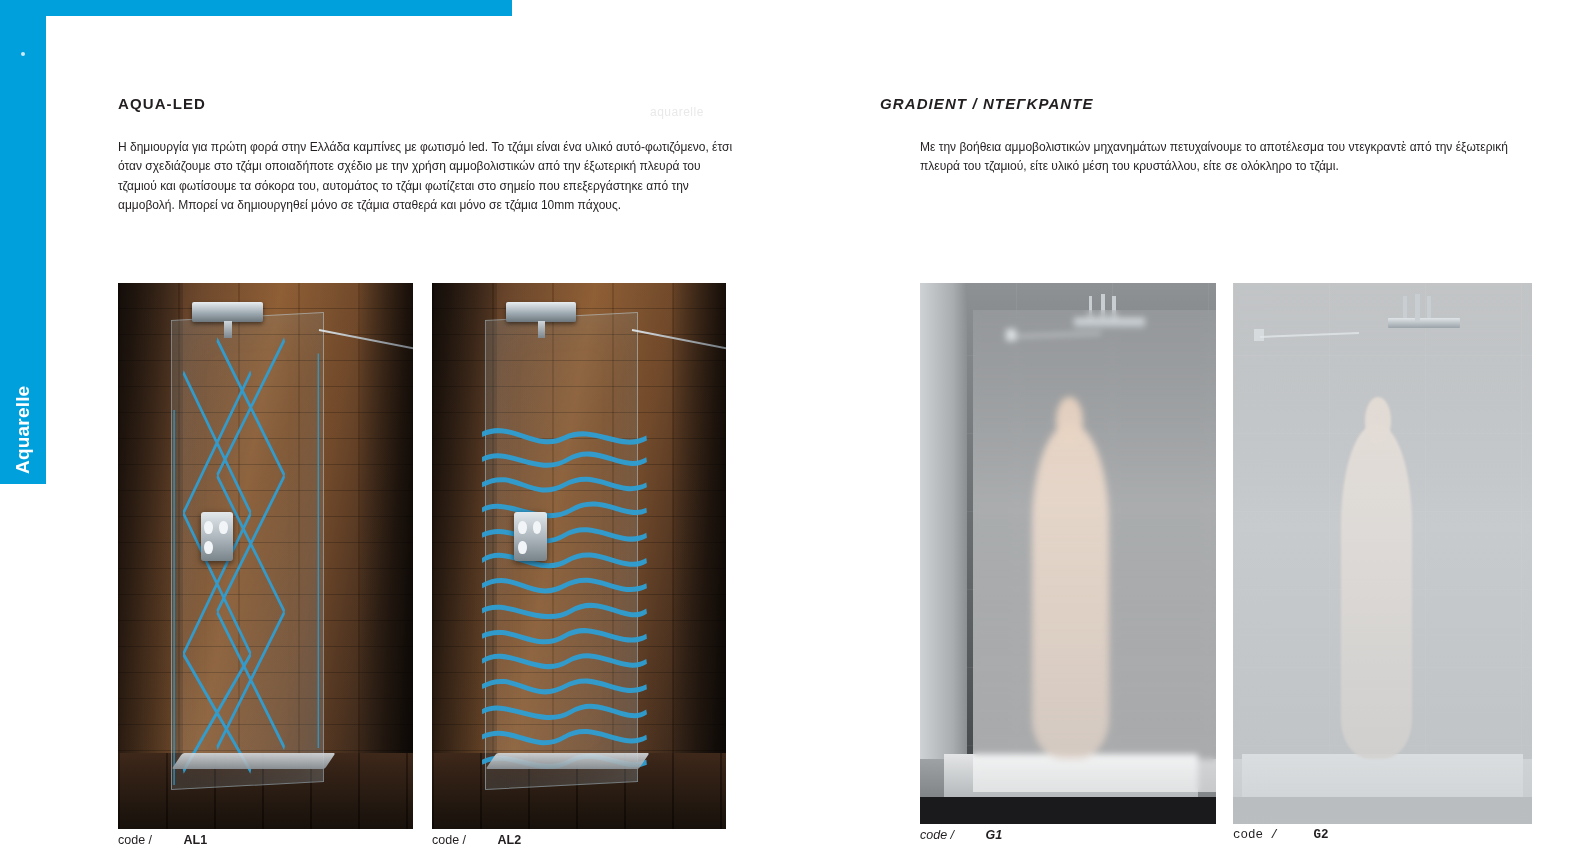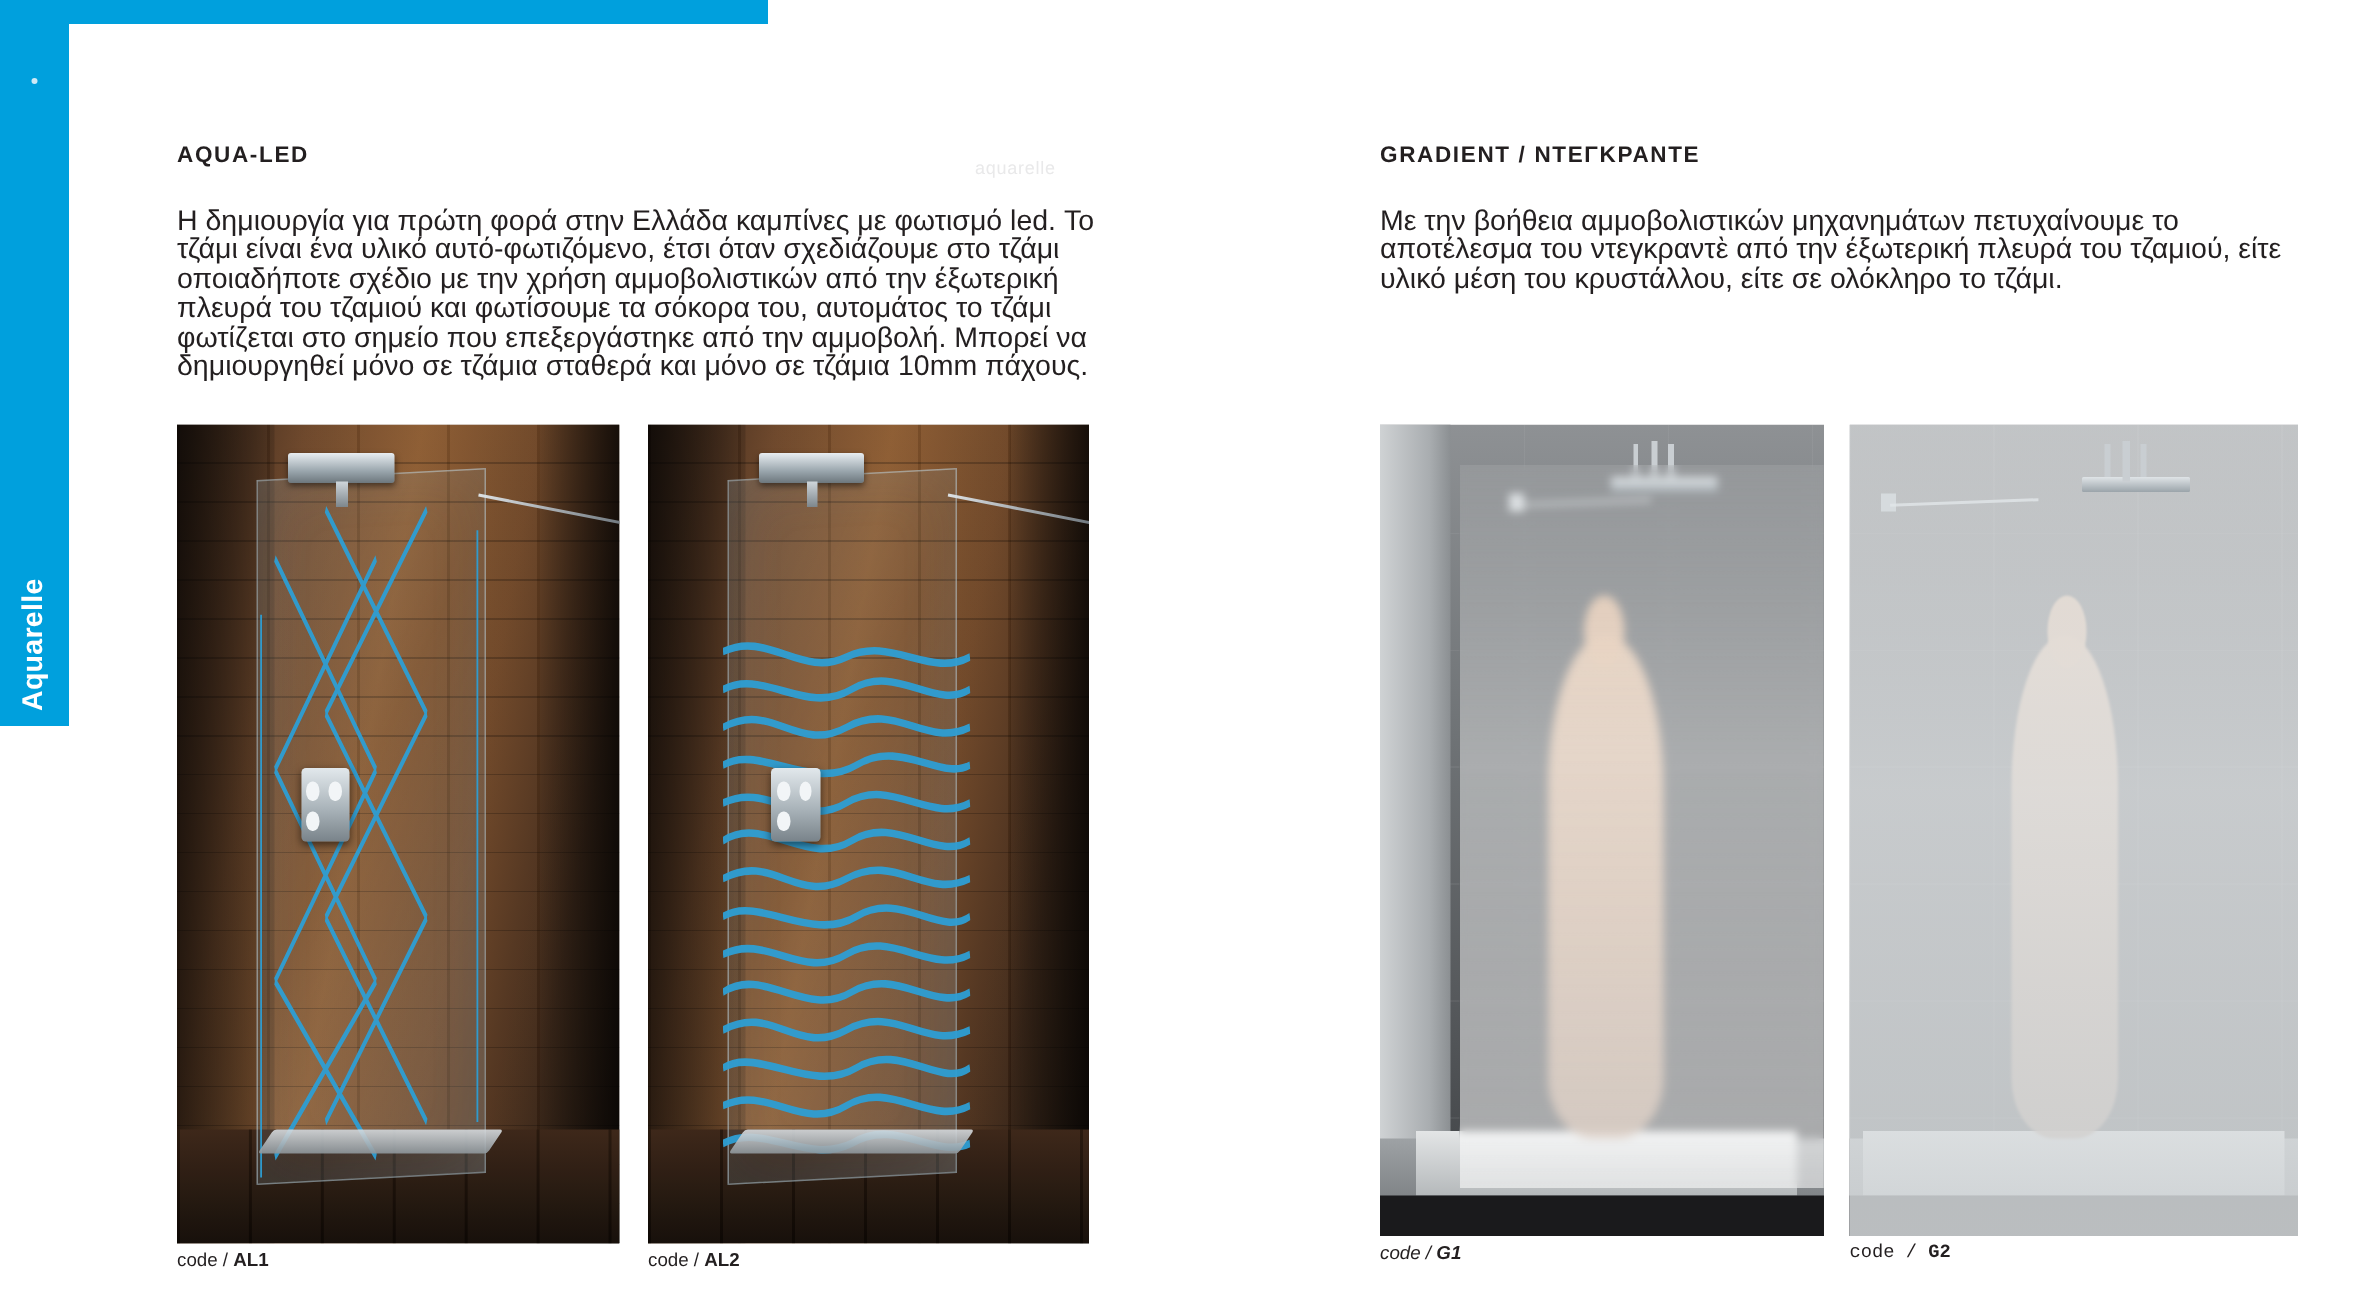--- a/index.html
+++ b/index.html
@@ -59,21 +59,21 @@
     position: absolute;
     top: 95px;
     font-size: 15px;
     font-weight: bold;
     letter-spacing: 1.1px;
     color: #231f20;
   }
 
   .section-body {
     position: absolute;
-    font-size: 19px;
+    font-size: 12px;
     line-height: 19.4px;
     color: #231f20;
   }
   .body-left {
     left: 118px; top: 138px; width: 620px;
   }
   .body-right {
     left: 920px; top: 138px; width: 615px;
   }
 
@@ -91,21 +91,21 @@
   .figure {
     position: absolute;
     overflow: hidden;
   }
   .fig-caption {
     position: absolute;
     font-size: 12.5px;
     color: #231f20;
     white-space: nowrap;
   }
-  .fig-caption b { font-weight: bold; }
+  .fig-caption b { font-weight: bold; margin-left: 28px; }
 
   .fig-al1 { left: 118px; top: 283px; width: 295px; height: 546px; }
   .fig-al2 { left: 432px; top: 283px; width: 294px; height: 546px; }
   .fig-g1  { left: 920px; top: 283px; width: 296px; height: 541px; }
   .fig-g2  { left: 1233px; top: 283px; width: 299px; height: 541px; }
 
   .cap-al1 { left: 118px; top: 833px; }
   .cap-al2 { left: 432px; top: 833px; }
   .cap-g1  { left: 920px; top: 828px; font-style: italic; }
   .cap-g2  { left: 1233px; top: 828px; font-family: Liberation Mono, monospace; }
@@ -269,21 +269,21 @@
 
 <div class="side-tab">
   <div class="side-tab-dot"></div>
   <div class="side-tab-label">Aquarelle</div>
 </div>
 
 <div class="section-title" style="left:118px;">AQUA-LED</div>
 <div class="ghost-text">aquarelle</div>
 <div class="section-body body-left">Η δημιουργία για πρώτη φορά στην Ελλάδα καμπίνες με φωτισμό led. Το τζάμι είναι ένα υλικό αυτό-φωτιζόμενο, έτσι όταν σχεδιάζουμε στο τζάμι οποιαδήποτε σχέδιο με την χρήση αμμοβολιστικών από την έξωτερική πλευρά του τζαμιού και φωτίσουμε τα σόκορα του, αυτομάτος το τζάμι φωτίζεται στο σημείο που επεξεργάστηκε από την αμμοβολή. Μπορεί να δημιουργηθεί μόνο σε τζάμια σταθερά και μόνο σε τζάμια 10mm πάχους.</div>
 
-<div class="section-title" style="left:920px;">GRADIENT / ΝΤΕΓΚΡΑΝΤΕ</div>
+<div class="section-title" style="left:880px;font-style:italic;">GRADIENT / ΝΤΕΓΚΡΑΝΤΕ</div>
 <div class="section-body body-right">Με την βοήθεια αμμοβολιστικών μηχανημάτων πετυχαίνουμε το αποτέλεσμα του ντεγκραντὲ από την έξωτερική πλευρά του τζαμιού, είτε υλικό μέση του κρυστάλλου, είτε σε ολόκληρο το τζάμι.</div>
 
 <div class="figure fig-al1">
   <div class="wood"></div>
   <div class="wood-dark-left"></div>
   <div class="wood-dark-right"></div>
   <div class="wood-floor"></div>
 
   <div class="glass-panel" style="left:18%; top:6%; width:52%; height:86%; transform: skewY(-3deg);"></div>
 

